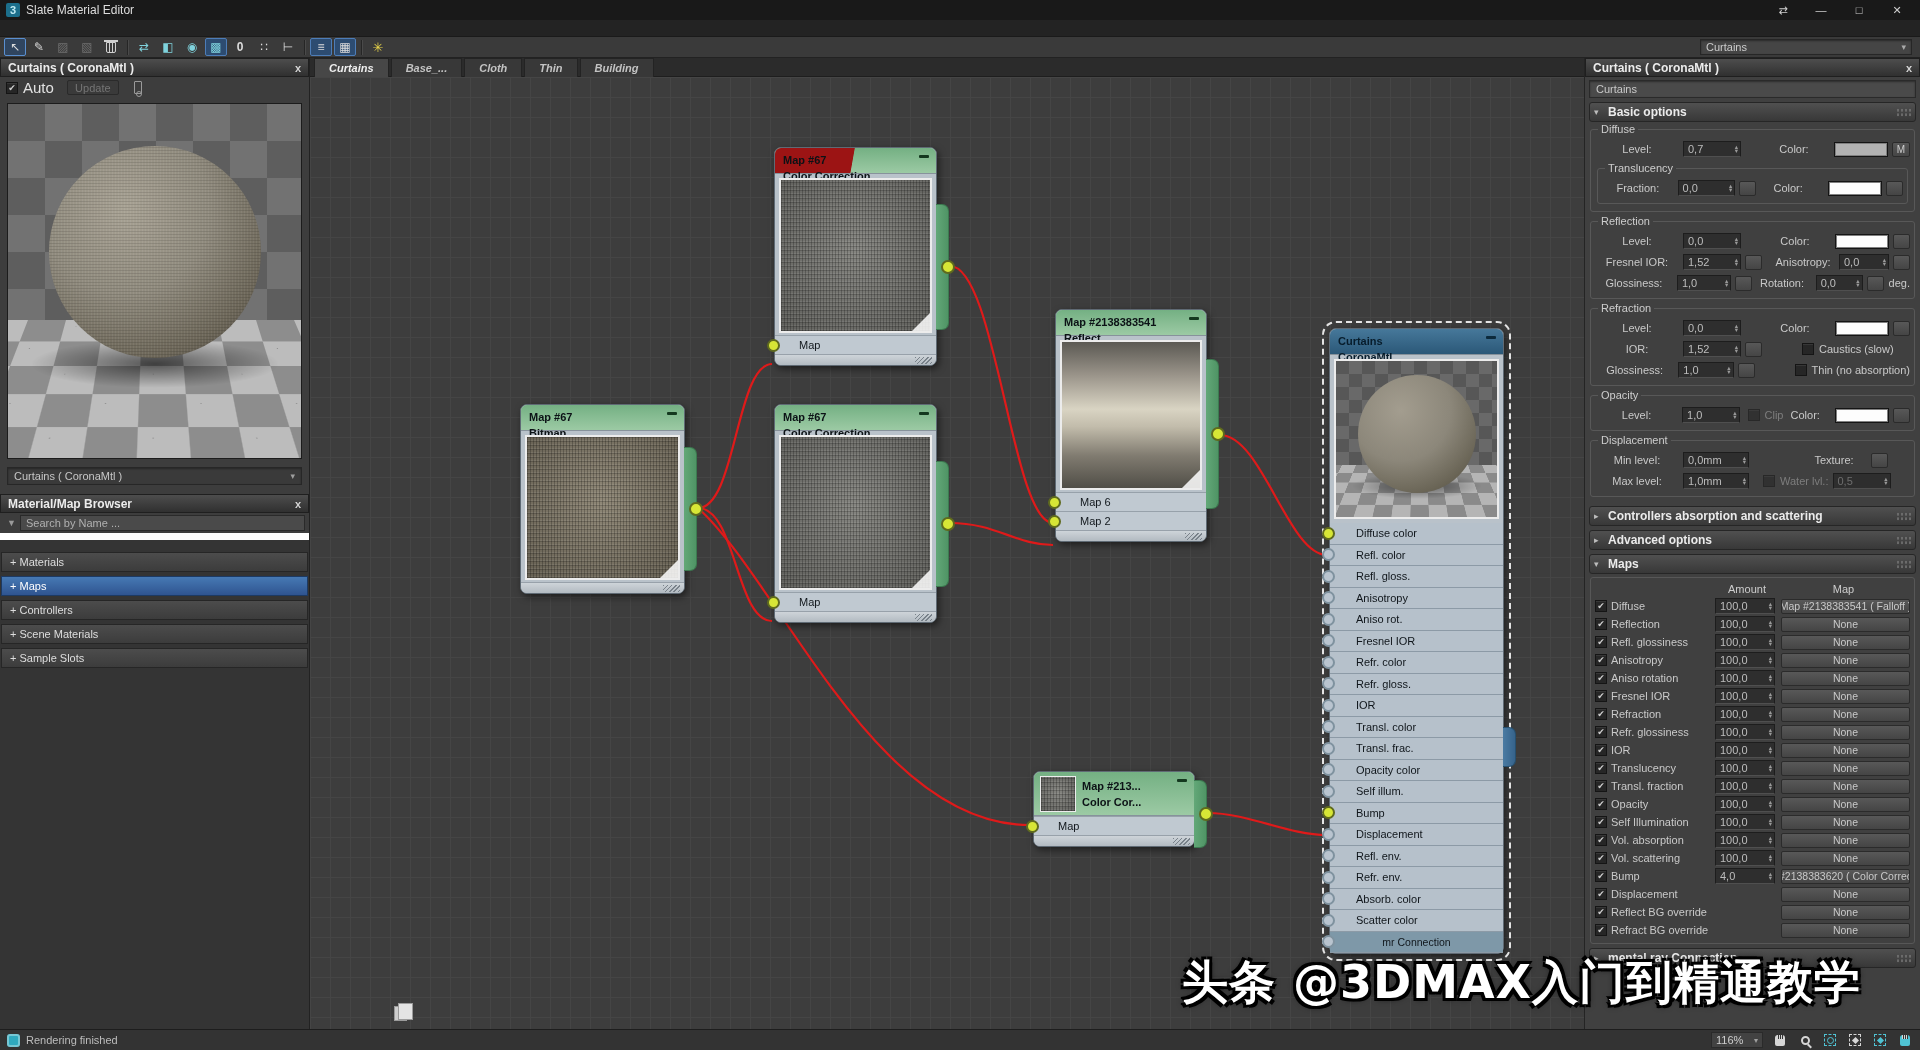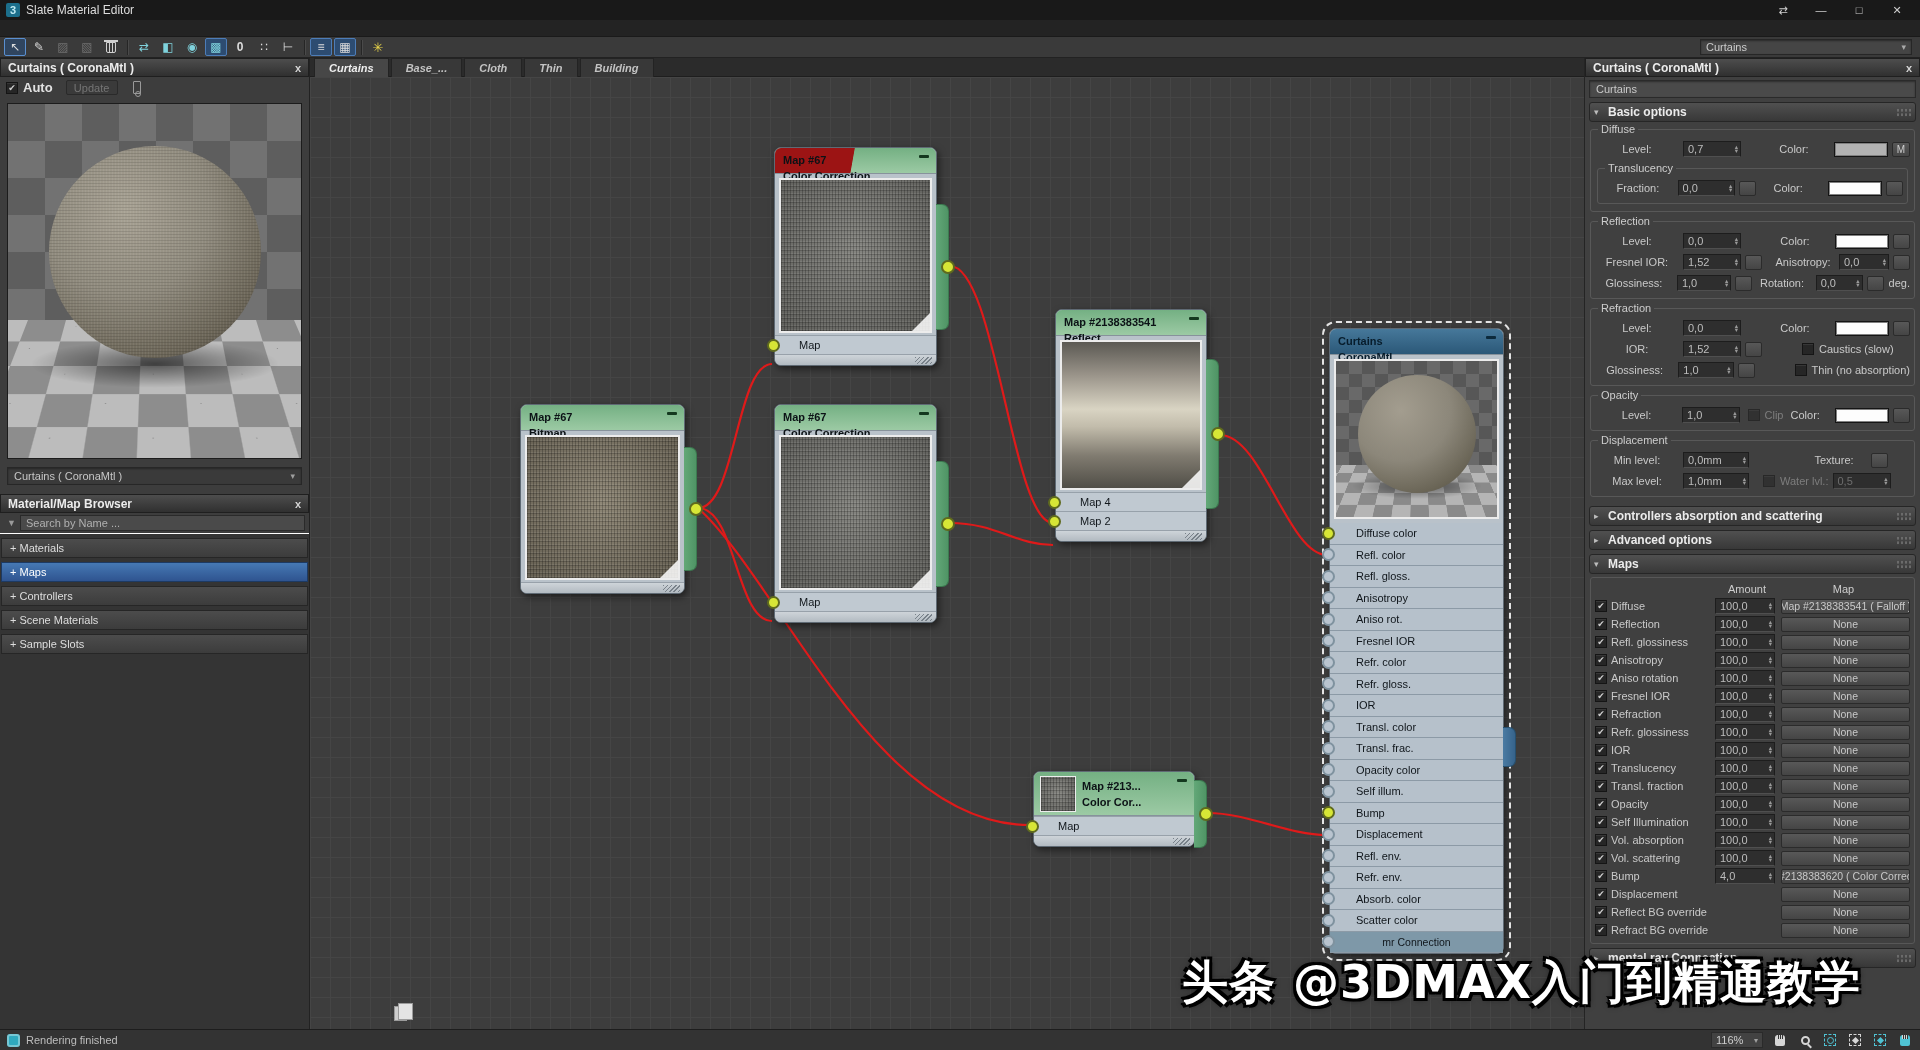--- a/index.html
+++ b/index.html
@@ -39,21 +39,21 @@
   .rpanel{width:336px;background:#404040;border-left:1px solid #242424;overflow:hidden}
 
   .phead{height:19px;background:linear-gradient(180deg,#4d4d4d,#303030);border:1px solid #1f1f1f;
     display:flex;align-items:center;padding:0 7px;font-weight:bold;font-size:12px;color:#ececec;flex:none}
   .phead .x{margin-left:auto;font-weight:bold;color:#d5d5d5;font-size:11px}
 
   
   .autorow{height:21px;display:flex;align-items:center;padding:0 6px;gap:5px;flex:none}
   .cb{width:12px;height:12px;background:#262626;border:1px solid #151515;box-shadow:inset 0 1px 0 rgba(255,255,255,.08);
     display:flex;align-items:center;justify-content:center;font-size:9px;color:#cfcfcf;flex:none}
-  .autolbl{color:#e2e2e2;font-weight:bold;font-size:13px}
+  .autolbl{color:#e2e2e2;font-weight:normal;font-size:15px}
   .updatebtn{width:52px;height:15px;background:#3a3a3a;border:1px solid #2a2a2a;border-radius:2px;color:#757575;
     display:flex;align-items:center;justify-content:center;font-size:11px;margin-left:8px}
   .pinicon{width:8px;height:13px;border:1px solid #9a9a9a;border-radius:1px;margin-left:10px;position:relative}
   .pinicon::after{content:"";position:absolute;left:1px;bottom:-4px;width:4px;height:4px;border:1px solid #9a9a9a;border-radius:50%}
 
   .bigprev{margin:5px 7px;height:356px;border:1px solid #1c1c1c;position:relative;overflow:hidden;flex:none;
     background-color:#5e5e5e;
     background-image:linear-gradient(45deg,#727272 25%,transparent 25%,transparent 75%,#727272 75%),
       linear-gradient(45deg,#727272 25%,transparent 25%,transparent 75%,#727272 75%);
     background-position:0 0,37px 37px;background-size:74px 74px}
@@ -71,21 +71,21 @@
       repeating-linear-gradient(90deg,rgba(255,255,255,.2) 0 1px,transparent 1px 3px)}
   .mtlcombo{margin:3px 7px;height:18px;background:#3a3a3a;border:1px solid #272727;box-shadow:inset 0 1px 2px rgba(0,0,0,.35);
     display:flex;align-items:center;padding:0 6px;color:#c6c6c6;flex:none}
   .mtlcombo .chev{margin-left:auto;font-size:9px;color:#9f9f9f}
   .browserhead{margin-top:6px}
   .searchrow{height:20px;display:flex;align-items:center;padding:2px 4px;gap:4px;flex:none}
   .searchtri{color:#9a9a9a;font-size:9px;padding-left:3px}
   .searchbox{flex:1;height:16px;background:#4a4a4a;border:1px solid #2a2a2a;color:#b9b9b9;font-size:11px;
     padding:0 5px;font-family:inherit}
   .searchbox::placeholder{color:#b0b0b0}
-  .blist{flex:1;background:#343434;border-top:1px solid #ffffff;padding-top:4px}
+  .blist{flex:1;background:#343434;border-top:7px solid #ffffff;padding-top:12px}
   .bitem{height:20px;margin:0 1px 4px;background:linear-gradient(180deg,#4c4c4c,#3c3c3c);border:1px solid #262626;
     display:flex;align-items:center;padding:0 8px;color:#dedede;font-size:11px}
   .bitem.selected{background:linear-gradient(180deg,#4679b4,#2f5globals490);background:linear-gradient(180deg,#4679b4,#2f5490);
     border-color:#1d3a63;color:#fff}
 
   
   .tabstrip{height:19px;background:#2b2b2b;border-bottom:1px solid #1e1e1e;display:flex;flex:none;padding-left:4px}
   .tab{height:19px;padding:0 14px;margin-right:2px;background:#383838;border:1px solid #232323;border-bottom:none;
     display:flex;align-items:center;color:#c3c3c3;font-size:11px;font-weight:bold;font-style:italic}
   .tab.active{background:#474747;color:#efefef}
@@ -419,21 +419,21 @@
           <div class="nt2">Reflect</div>
           <span class="nmin"></span>
         </div>
         <div class="texframe" style="height:150px">
             <div class="tex t-falloff"></div>
           </div>
         <div>
 
         <div class="mslot connected">
               <span class="indot"></span>
-              <span>Map 4</span>
+              <span>Map 6</span>
             </div>
             <div class="mslot connected">
               <span class="indot"></span>
               <span>Map 2</span>
             </div>
           </div>
         <div class="ngrip"></div>
         <div class="outtab" style="top:49px;height:150px">
           <span class="outdot"></span>
         </div>

